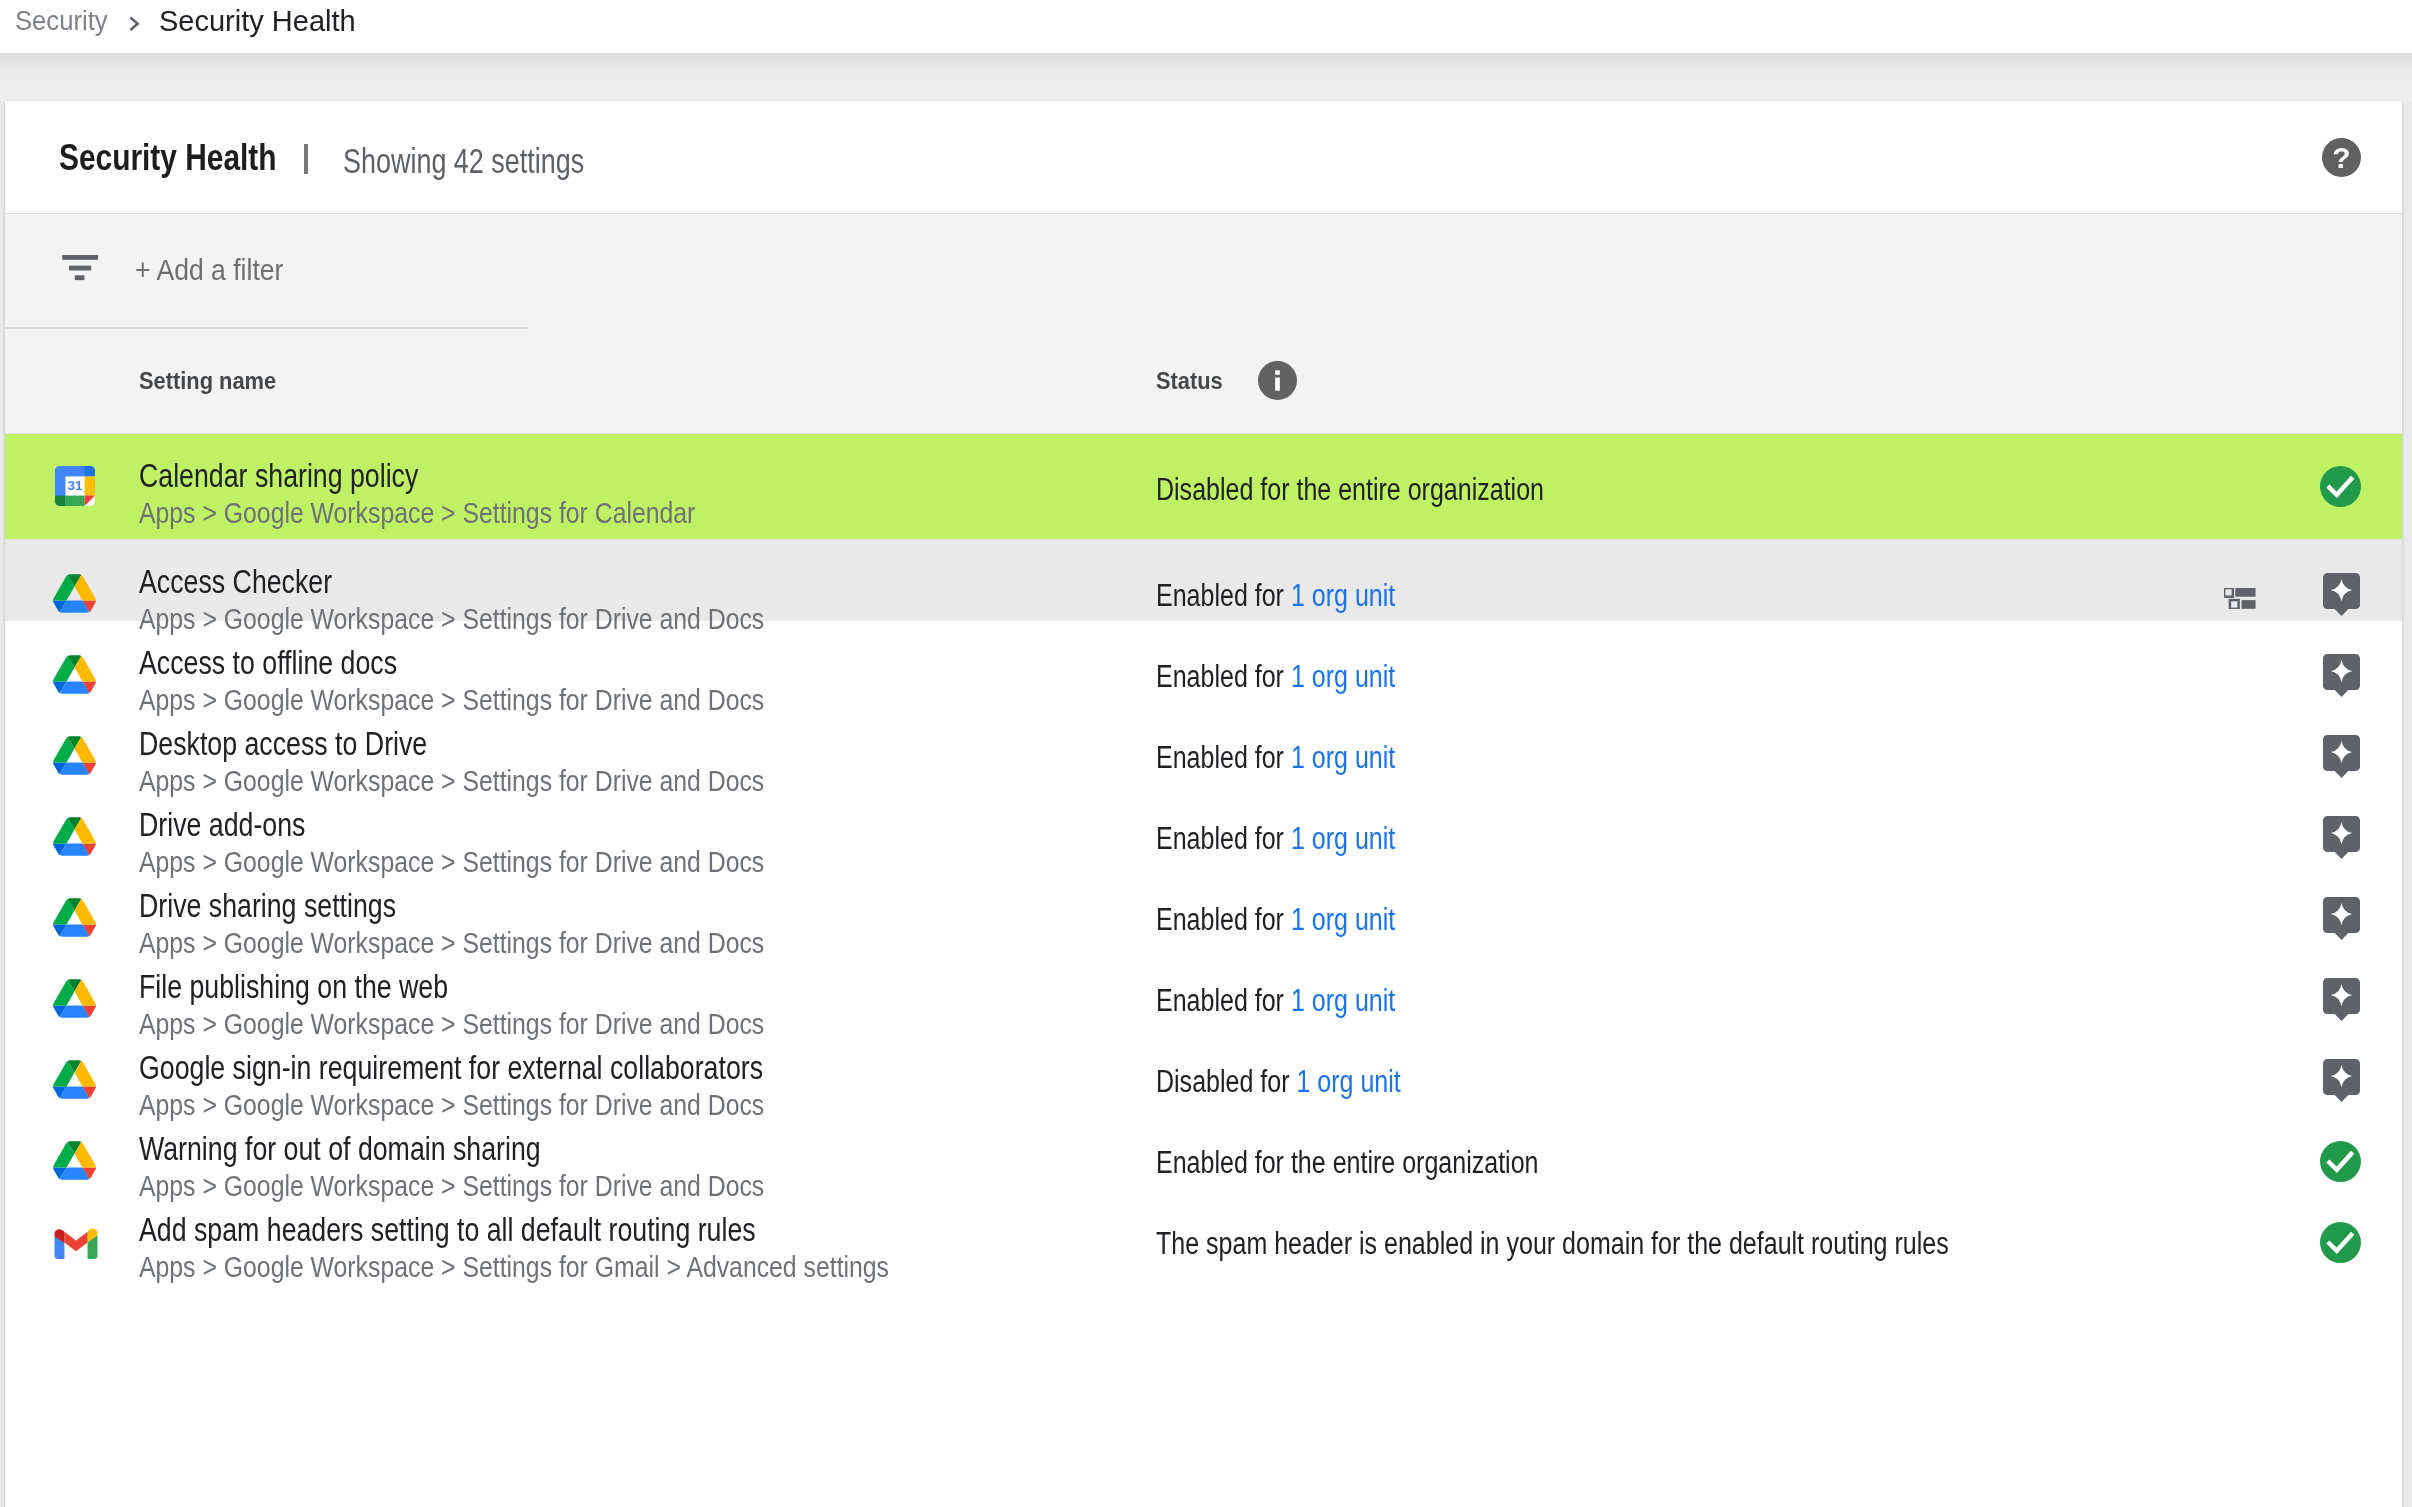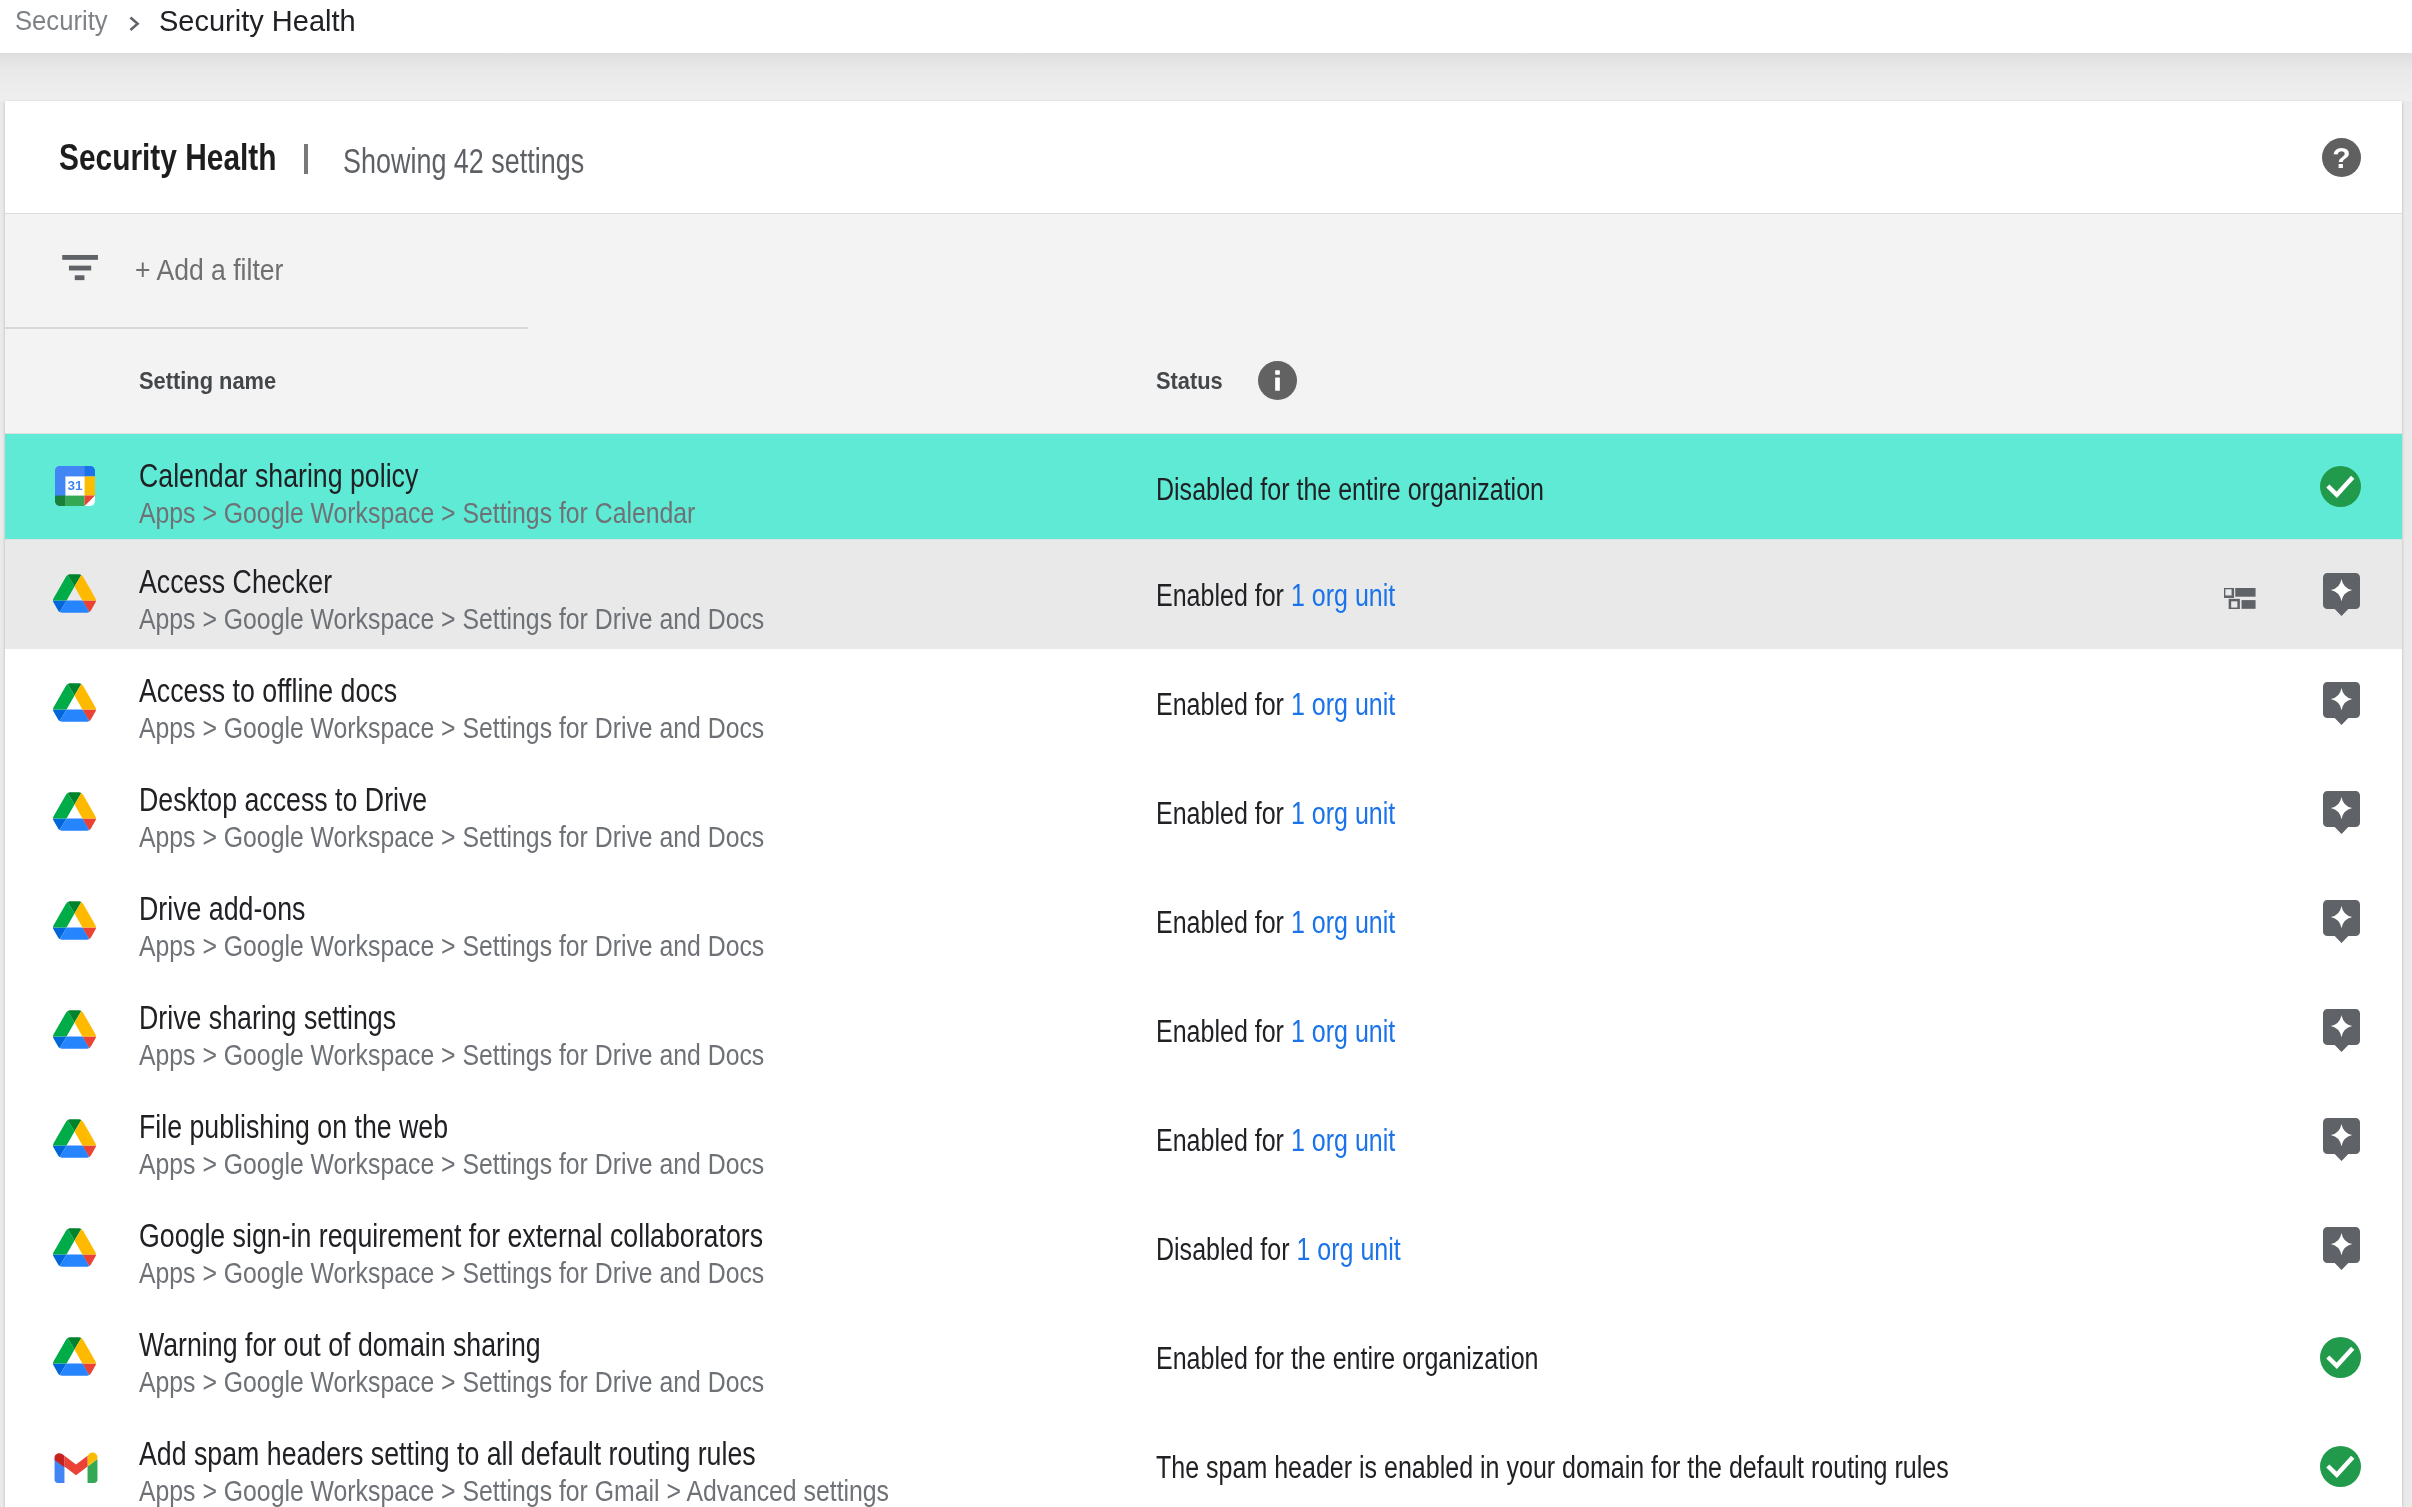--- a/index.html
+++ b/index.html
@@ -15,22 +15,22 @@
 .cbar { position:absolute; left:299px; top:43px; width:3.9px; height:30px; background:#787878; }
 .csub { position:absolute; left:338px; top:42px; font-size:35px; line-height:35px; color:#5d6165; transform:scaleX(0.77); transform-origin:0 50%; }
 .helpicon { position:absolute; left:2317px; top:37px; width:39px; height:39px; border-radius:50%; background:#606060; color:#fff; text-align:center; font-size:30px; font-weight:bold; line-height:40px; }
 .gsec { position:absolute; left:0; top:113px; width:2397px; height:220px; background:#f3f3f3; border-bottom:1.9px solid #dedede;text-decoration:underline; }
 .fdivider { position:absolute; left:0; top:113px; width:523px; height:1.9px; background:#d8d8d8; }
 .addfilter { position:absolute; left:130px; top:42px; font-size:29px; line-height:29px; color:#6f6f6f; transform:scaleX(0.916); transform-origin:0 50%; }
 .th-name { position:absolute; left:134px; top:155px; font-size:24px; line-height:24px; font-weight:bold; color:#44474a; transform:scaleX(0.91); transform-origin:0 50%; }
 .th-status { position:absolute; left:1151px; top:155px; font-size:24px; line-height:24px; font-weight:bold; color:#44474a; transform:scaleX(0.91); transform-origin:0 50%; }
 .infoicon { position:absolute; left:1253px; top:147px; width:39px; height:39px; }
 .rows { position:absolute; left:0; top:333px; width:2397px; }
-.row { position:relative; width:2397px; height:109px; }
-.row.r1 { height:106px; border-bottom:1.9px solid #e1e1e1; background:#5eead4; }
+.row { position:relative; width:2397px; height:81px; }
+.row.r1 { height:106px; border-bottom:1.9px solid #e1e1e1; background:#bef264; }
 .row.hl { background:#e9e9e9; }
 .ric { position:absolute; left:50px; top:34px; }
 .ric.drv { left:48px; top:34px; }
 .ric.gm { left:49px; top:38px; }
 .rtitle { position:absolute; left:134px; top:25px; font-size:33px; line-height:33px; color:#202124; white-space:nowrap; transform:scaleX(0.81); transform-origin:0 50%; }
 .rpath { position:absolute; left:134px; top:65px; font-size:29px; line-height:29px; color:#6e7276; white-space:nowrap; transform:scaleX(0.855); transform-origin:0 50%; }
 .rstatus { position:absolute; left:1151px; top:40px; font-size:31px; line-height:31px; color:#202124; white-space:nowrap; transform:scaleX(0.807); transform-origin:0 50%; }
 .rstatus .lnk { color:#1a73e8; }
 .rcheck { position:absolute; left:2315px; top:34px; }
 .rshield { position:absolute; left:2318px; top:33px; }

